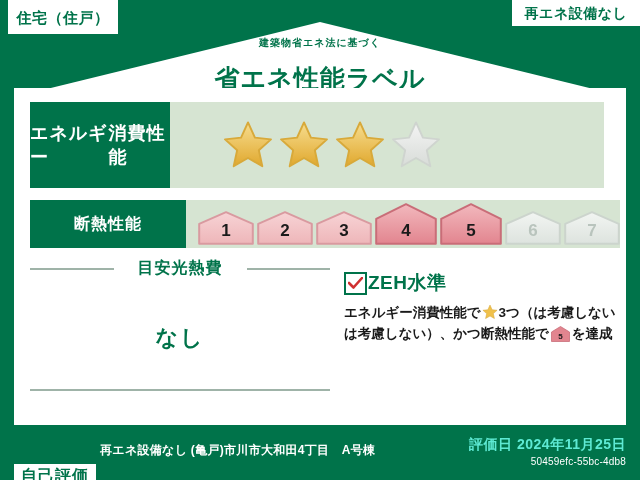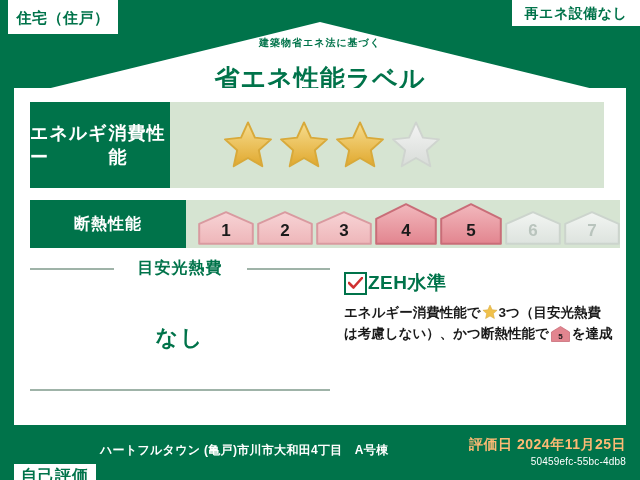--- a/index.html
+++ b/index.html
@@ -103,21 +103,21 @@
   #footer{position:absolute;left:0;top:425px;width:640px;height:55px;}
   #self-eval{
     position:absolute;left:14px;top:12px;background:#ffffff;color:#00734a;
     font-weight:bold;font-size:16px;padding:2px 7px;letter-spacing:1px;margin-top:27px;
   }
   #property-name{
     position:absolute;left:100px;top:17px;color:#ffffff;font-size:12px;font-weight:bold;
     white-space:nowrap;letter-spacing:0.3px;
   }
   #eval-date{
-    position:absolute;right:14px;top:11px;color:#fdba74;font-size:14px;font-weight:bold;
+    position:absolute;right:14px;top:11px;color:#5eead4;font-size:14px;font-weight:bold;
     letter-spacing:0.5px;
     padding-left:6px;
   }
   #eval-id{
     position:absolute;right:14px;top:31px;color:#ffffff;font-size:10px;
     letter-spacing:0.2px;
   }
 </style>
 </head>
 <body>
@@ -294,31 +294,31 @@
           <div id="zeh-check">
             <svg width="15" height="12" viewBox="0 0 15 12">
               <path d="M1 6 L5.5 10.5 L14 1" stroke="#d03030" stroke-width="2.6" fill="none" stroke-linecap="round" stroke-linejoin="round"></path>
             </svg>
           </div>
           <div id="zeh-title">ZEH水準</div>
         </div>
         <div id="zeh-desc">
           <span>エネルギー消費性能で</span><svg class="inline-star" width="16" height="16" viewBox="0 0 24 24">
               <path d="M12 1.6 L15.2 8.6 L22.6 9.4 L17 14.4 L18.6 21.8 L12 18 L5.4 21.8 L7 14.4 L1.4 9.4 L8.8 8.6 Z" fill="#f0c14b" stroke="#d8a93a" stroke-width="0.8"></path>
-            </svg><span>3つ（目安光熱費</span><br>
+            </svg><span>3つ（は考慮しない</span><br>
           <span>は考慮しない）、かつ断熱性能で</span><span class="inline-house"><svg width="19" height="16" viewBox="0 0 38 32">
                 <path d="M1 31 L1 12 L19 1 L37 12 L37 31 Z" fill="#e2858f" stroke="#c96d78" stroke-width="1.6"></path>
                 <text x="19" y="25" font-size="16" font-weight="bold" fill="#1a1a1a" text-anchor="middle" font-family="Liberation Sans, sans-serif">5</text>
               </svg></span><span>を達成</span>
         </div>
       </div>
 
     </div>
   </div>
 
   <div id="footer">
     <div id="self-eval">自己評価</div>
-    <div id="property-name">ハートフルタウン (亀戸)市川市大和田4丁目　A号棟</div>
+    <div id="property-name">再エネ設備なし (亀戸)市川市大和田4丁目　A号棟</div>
     <div id="eval-date">評価日 2024年11月25日</div>
     <div id="eval-id">50459efc-55bc-4db8</div>
   </div>
 
 </div>
 
 </body></html>

